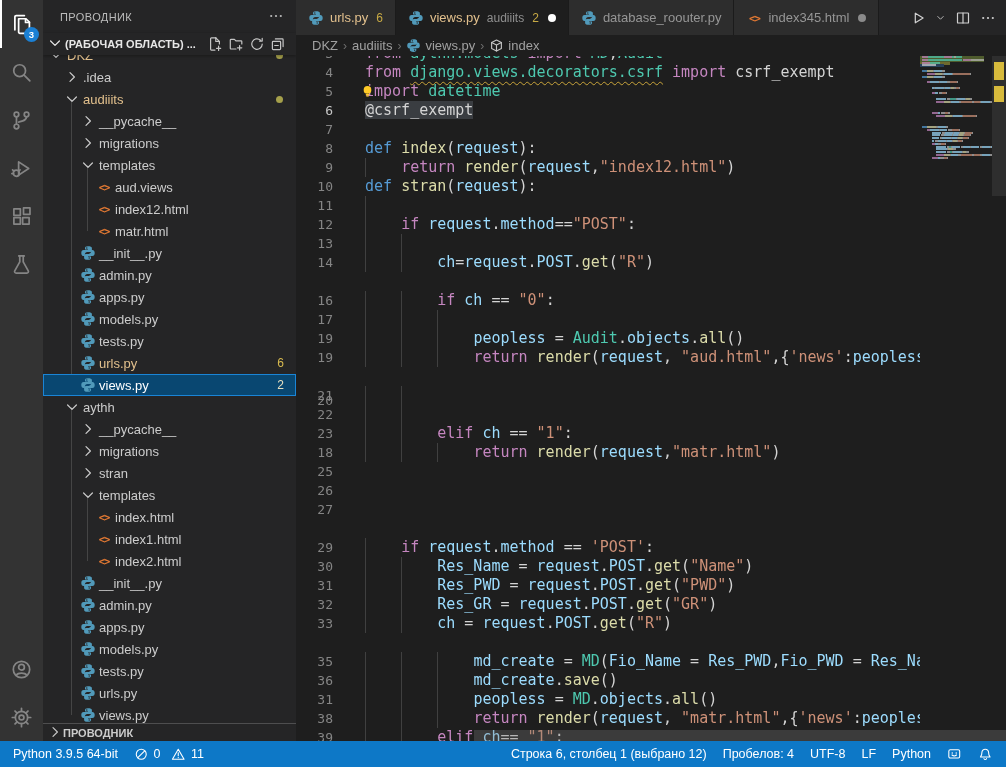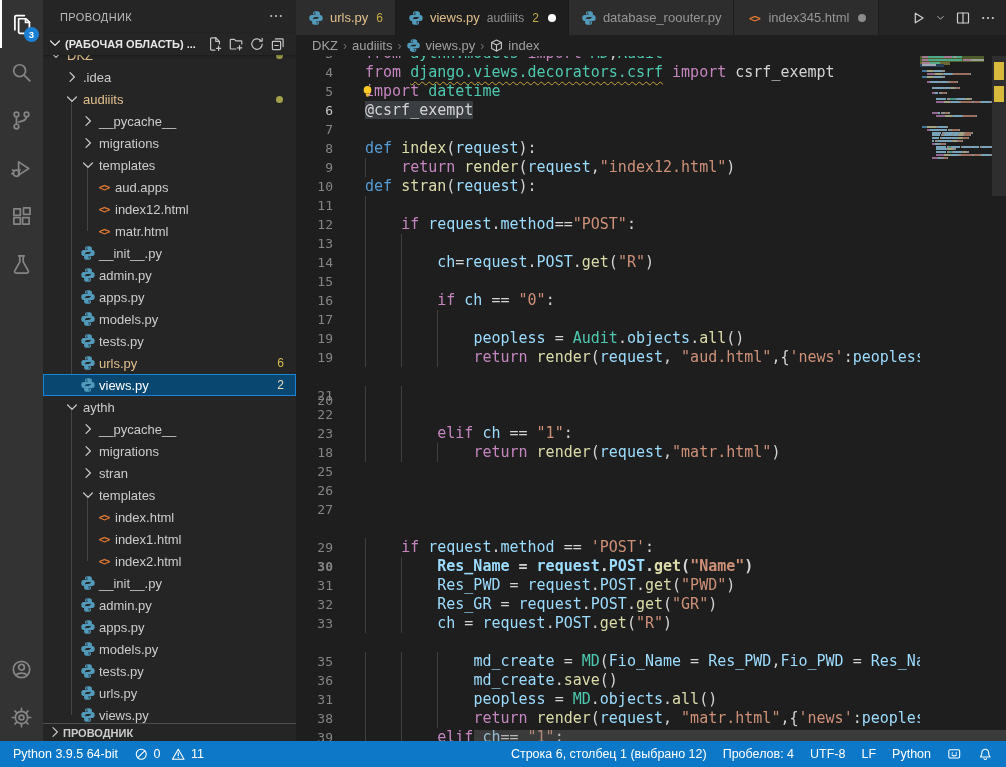--- a/index.html
+++ b/index.html
@@ -279,21 +279,21 @@
             <span style="display: inline-flex; width: 16px; height: 16px; flex: 0 0 16px;">
               <svg viewBox="0 0 16 16" fill="none" stroke="currentColor" stroke-width="1.2" stroke-linecap="round" stroke-linejoin="round">
                 <path d="M3.6 6 8 10.4 12.4 6"></path>
               </svg>
             </span>
             <span class="lbl">templates</span>
             <span class="spacer"></span>
           </div>
           <div class="trow" style="padding-left: 53px;">
             <span class="ficon html-glyph">&lt;&gt;</span>
-            <span class="lbl">aud.apps</span>
+            <span class="lbl">aud.views</span>
             <span class="spacer"></span>
           </div>
           <div class="trow" style="padding-left: 53px;">
             <span class="ficon html-glyph">&lt;&gt;</span>
             <span class="lbl">index12.html</span>
             <span class="spacer"></span>
           </div>
           <div class="trow" style="padding-left: 53px;">
             <span class="ficon html-glyph">&lt;&gt;</span>
             <span class="lbl">matr.html</span>
@@ -660,26 +660,20 @@
           <span class="iguide" style="left: 105px;"></span>
           <span class="ln">13</span>
           <span class="lc"></span>
         </div>
         <div class="line" style="top: 197px;">
           <span class="iguide" style="left: 69px;"></span>
           <span class="iguide" style="left: 105px;"></span>
           <span class="ln">14</span>
           <span class="lc"><span class="tk-p">        </span><span class="tk-v">ch</span><span class="tk-p">=</span><span class="tk-v">request</span><span class="tk-p">.</span><span class="tk-v">POST</span><span class="tk-p">.</span><span class="tk-f">get</span><span class="tk-p">(</span><span class="tk-s">"R"</span><span class="tk-p">)</span></span>
         </div>
-        <div class="line" style="top: 216px;">
-          <span class="iguide" style="left: 69px;"></span>
-          <span class="iguide" style="left: 105px;"></span>
-          <span class="ln">15</span>
-          <span class="lc"></span>
-        </div>
         <div class="line" style="top: 235px;">
           <span class="iguide" style="left: 69px;"></span>
           <span class="iguide" style="left: 105px;"></span>
           <span class="ln">16</span>
           <span class="lc"><span class="tk-p">        </span><span class="tk-k">if </span><span class="tk-v">ch</span><span class="tk-p"> == </span><span class="tk-s">"0"</span><span class="tk-p">:</span></span>
         </div>
         <div class="line" style="top: 254px;">
           <span class="iguide" style="left: 69px;"></span>
           <span class="iguide" style="left: 105px;"></span>
           <span class="iguide" style="left: 141px;"></span>
@@ -741,21 +735,21 @@
         </div>
         <div class="line" style="top: 444px;">
           <span class="ln">27</span>
           <span class="lc"></span>
         </div>
         <div class="line" style="top: 482px;">
           <span class="iguide" style="left: 69px;"></span>
           <span class="ln">29</span>
           <span class="lc"><span class="tk-p">    </span><span class="tk-k">if </span><span class="tk-v">request</span><span class="tk-p">.</span><span class="tk-v">method</span><span class="tk-p"> == </span><span class="tk-s">'POST'</span><span class="tk-p">:</span></span>
         </div>
-        <div class="line" style="top: 501px; font-weight: bold;">
+        <div class="line" style="top: 501px;">
           <span class="iguide" style="left: 69px;"></span>
           <span class="iguide" style="left: 105px;"></span>
           <span class="ln">30</span>
           <span class="lc"><span class="tk-p">        </span><span class="tk-v">Res_Name</span><span class="tk-p"> = </span><span class="tk-v">request</span><span class="tk-p">.</span><span class="tk-v">POST</span><span class="tk-p">.</span><span class="tk-f">get</span><span class="tk-p">(</span><span class="tk-s">"Name"</span><span class="tk-p">)</span></span>
         </div>
         <div class="line" style="top: 520px;">
           <span class="iguide" style="left: 69px;"></span>
           <span class="iguide" style="left: 105px;"></span>
           <span class="ln">31</span>
           <span class="lc"><span class="tk-p">        </span><span class="tk-v">Res_PWD</span><span class="tk-p"> = </span><span class="tk-v">request</span><span class="tk-p">.</span><span class="tk-v">POST</span><span class="tk-p">.</span><span class="tk-f">get</span><span class="tk-p">(</span><span class="tk-s">"PWD"</span><span class="tk-p">)</span></span>

